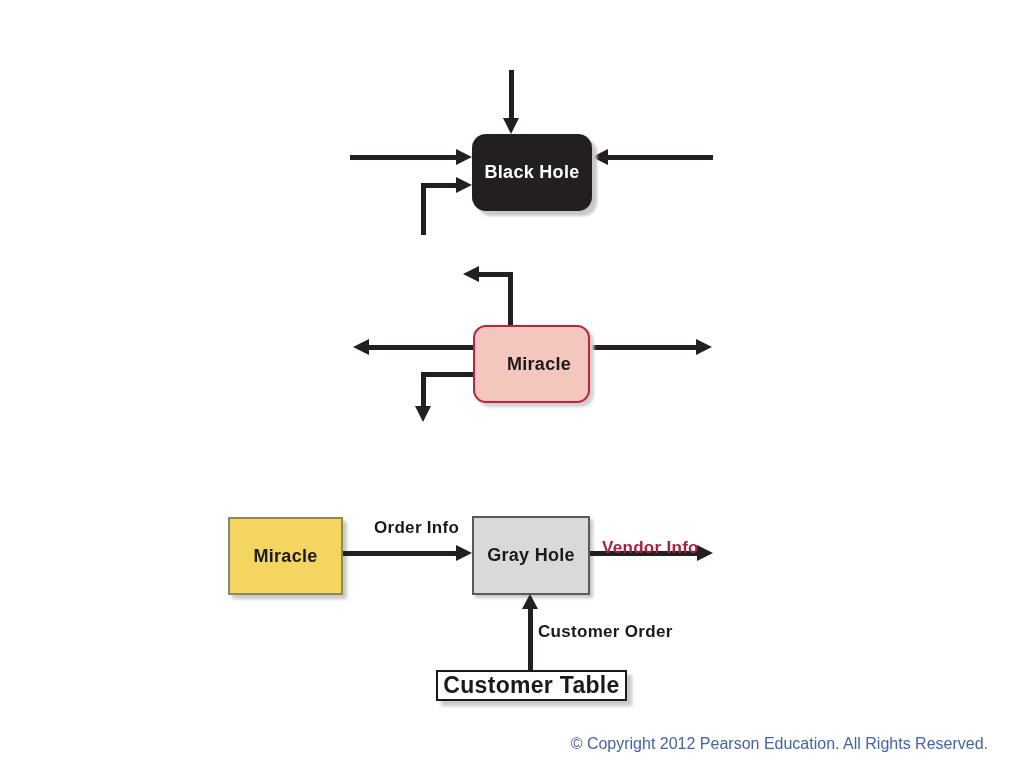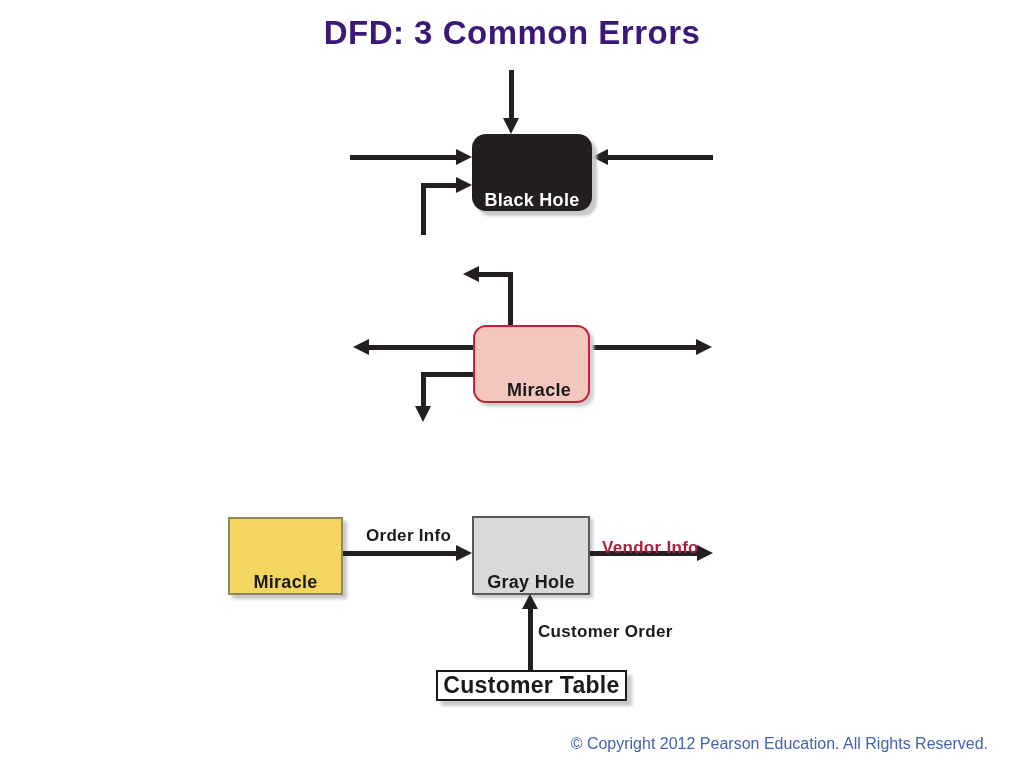--- a/index.html
+++ b/index.html
@@ -18,21 +18,21 @@
 
   
   .ah{position:absolute;width:0;height:0;border:solid transparent;}
   .ah-right{border-width:8px 0 8px 16px;border-left-color:var(--line-color,#231F20);}
   .ah-left{border-width:8px 16px 8px 0;border-right-color:var(--line-color,#231F20);}
   .ah-down{border-width:16px 8px 0 8px;border-top-color:var(--line-color,#231F20);}
   .ah-up{border-width:0 8px 15px 8px;border-bottom-color:var(--line-color,#231F20);}
 
   
   .node{
-    position:absolute;display:flex;align-items:flex-end;justify-content:center;
+    position:absolute;display:flex;align-items:center;justify-content:center;
     box-sizing:border-box;font-weight:bold;font-size:18px;letter-spacing:0.3px;
     color:#1A1A1A;
   }
   .node-black{
     background:var(--black-hole-fill,#231F20);color:var(--black-hole-text,#ffffff);
     border-radius:14px;box-shadow:5px 5px 3px #c8c8c8;
   }
   .node-pink{
     background:var(--miracle-fill,#F4C7BE);
     border:2px solid var(--miracle-border,#C2203D);
@@ -62,21 +62,20 @@
   .copyright{
     position:absolute;top:735px;right:36px;
     font-size:16px;color:var(--copyright-color,#4462B0);margin-left:48px;
   }
 </style>
 </head>
 <body>
 
 <div class="slide">
 
-  <div class="title">DFD: 3 Common Errors</div>
 
   <div>
 
     <div class="vline" style="left:509px;top:70px;height:50px;"></div>
     <div class="ah ah-down" style="left:503px;top:118px;"></div>
 
     <div class="hline" style="left:350px;top:155px;width:106px;"></div>
     <div class="ah ah-right" style="left:456px;top:149px;"></div>
 
     <div class="hline" style="left:608px;top:155px;width:105px;"></div>
@@ -113,21 +112,21 @@
   </div>
 
   <div>
 
     <div class="node node-yellow" style="left:228px;top:517px;width:115px;height:78px;">
       <span>Miracle</span>
     </div>
 
     <div class="hline" style="left:343px;top:551px;width:113px;"></div>
     <div class="ah ah-right" style="left:456px;top:545px;"></div>
-    <div class="flow-label" style="left:366px;top:518px;margin-top:8px;">Order Info</div>
+    <div class="flow-label" style="left:374px;top:518px;">Order Info</div>
 
     <div class="node node-gray" style="left:472px;top:516px;width:118px;height:79px;">
       <span>Gray Hole</span>
     </div>
 
     <div class="hline" style="left:590px;top:551px;width:107px;"></div>
     <div class="ah ah-right" style="left:697px;top:545px;"></div>
     <div class="flow-label flow-label-red" style="left:602px;top:518px;margin-top:20px;">Vendor Info</div>
 
     <div class="vline" style="left:528px;top:608px;height:62px;"></div>

